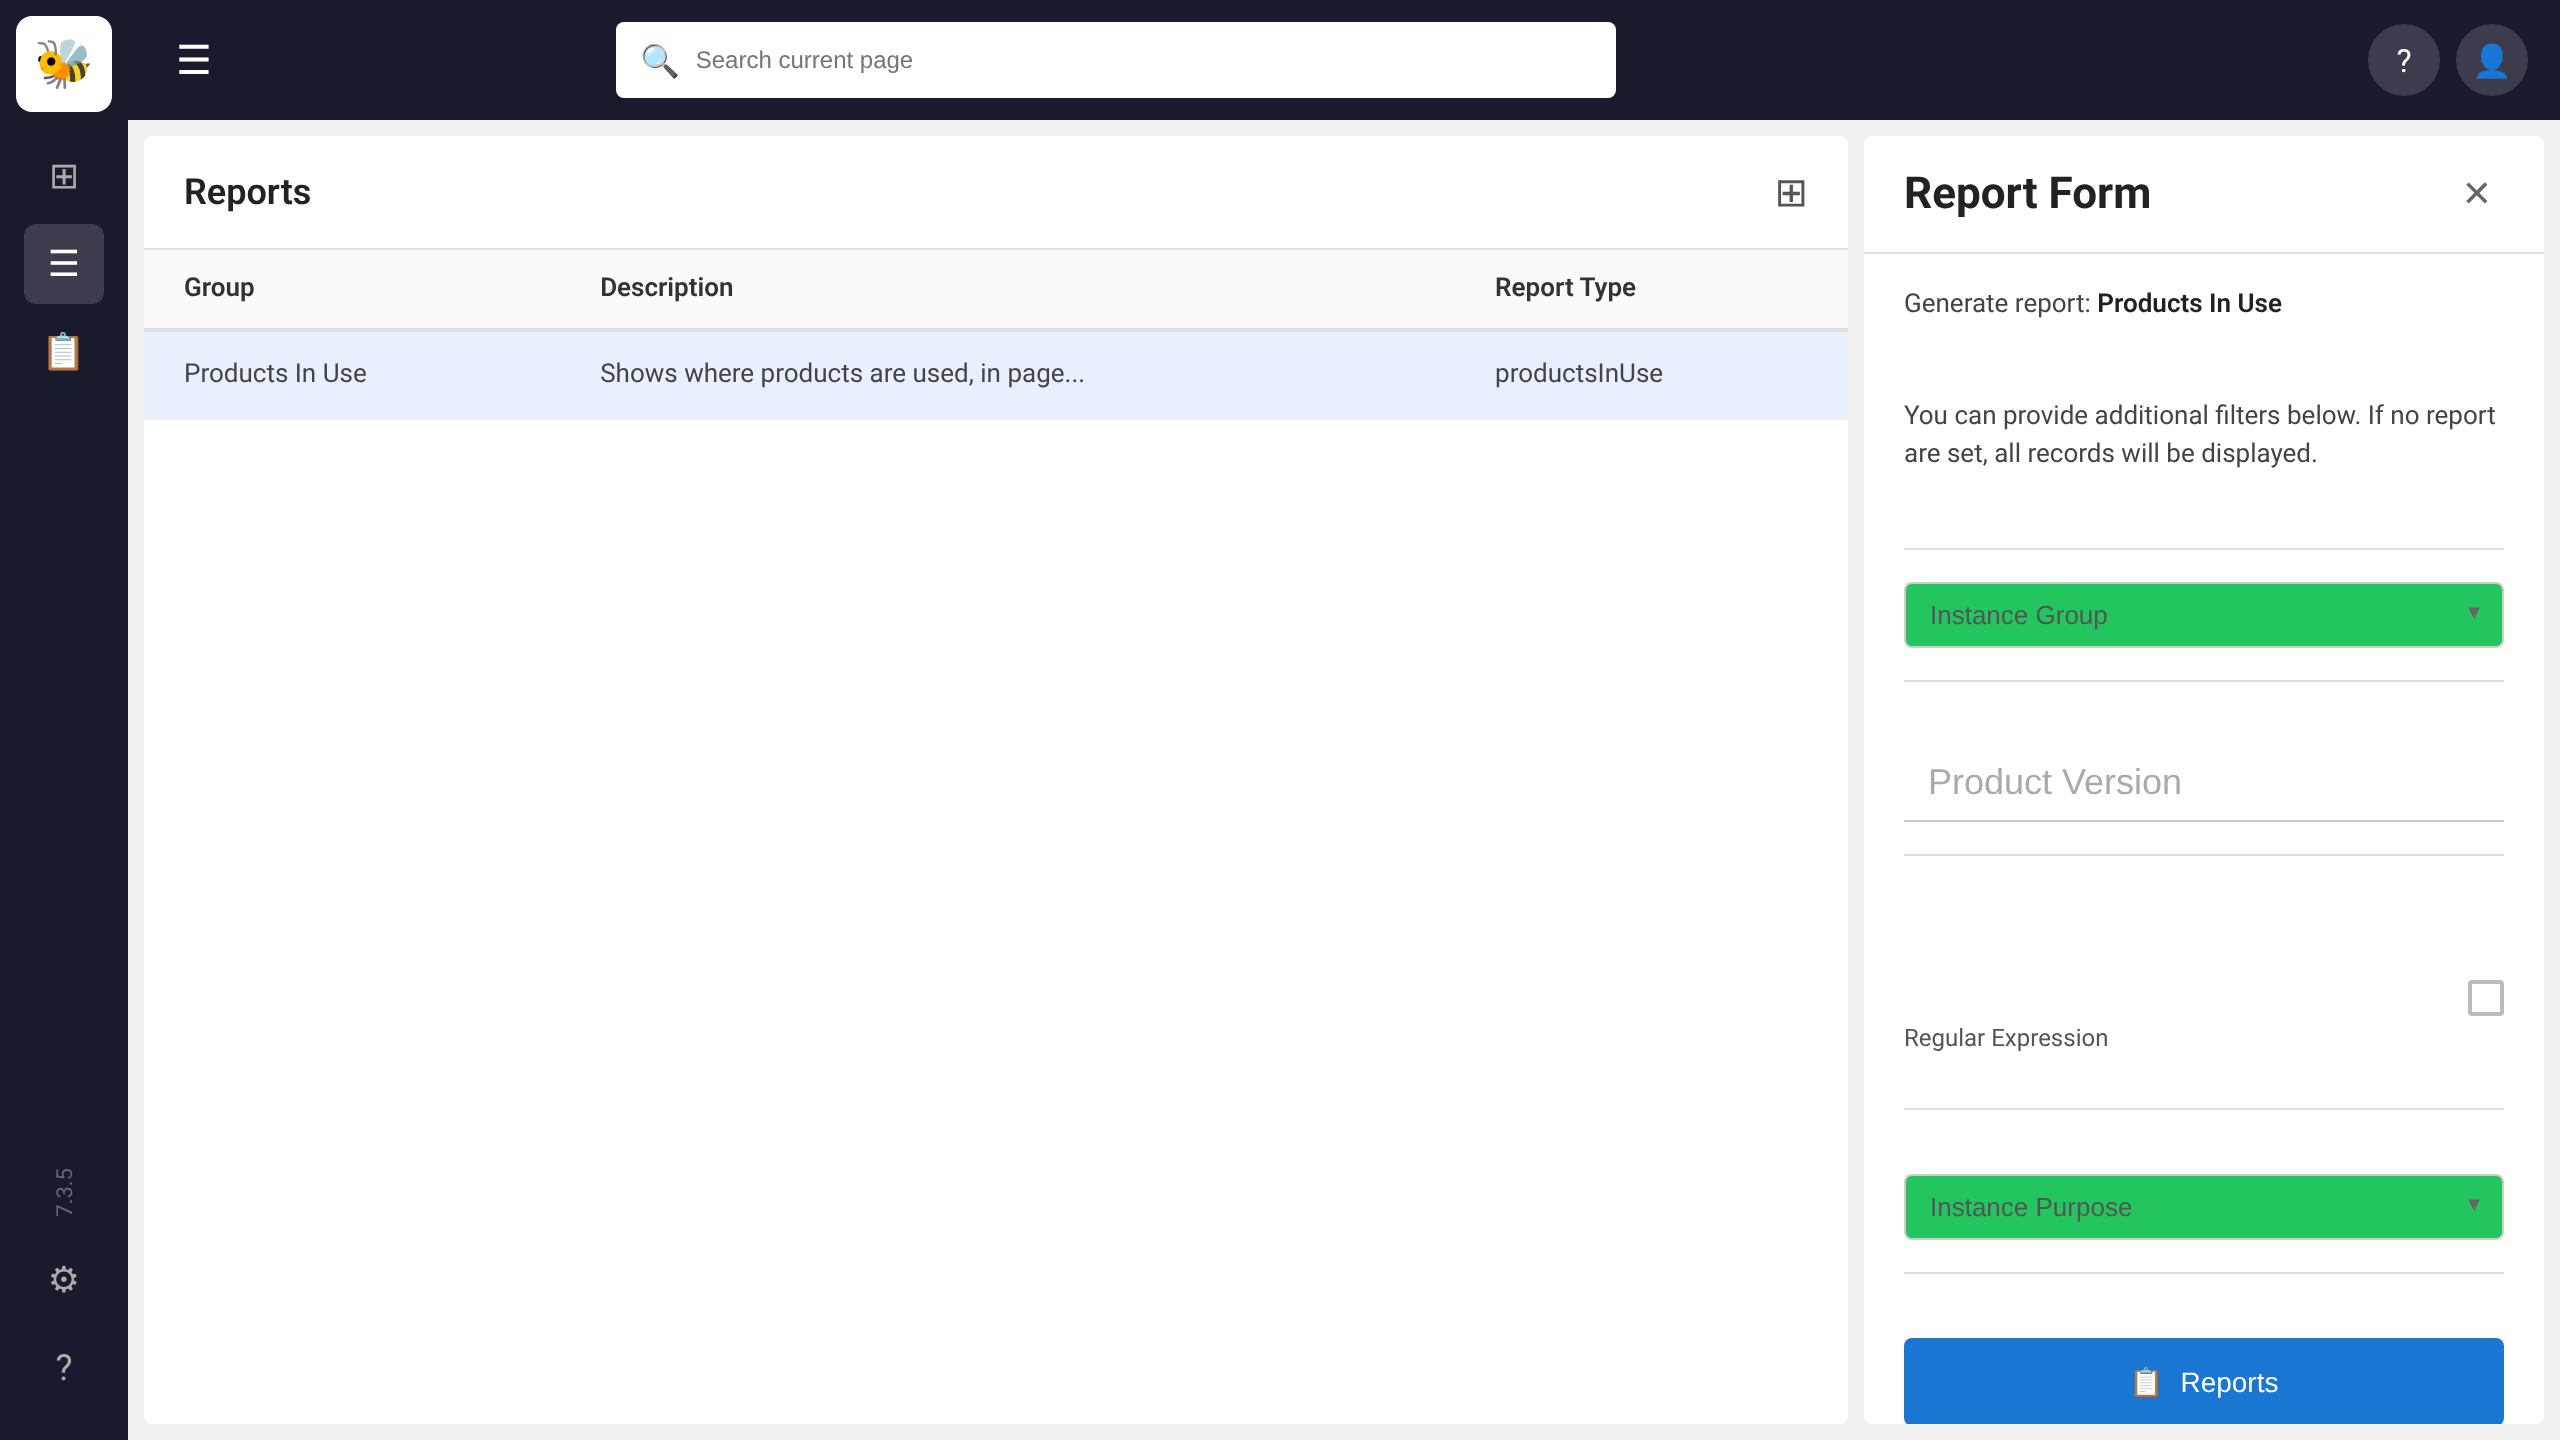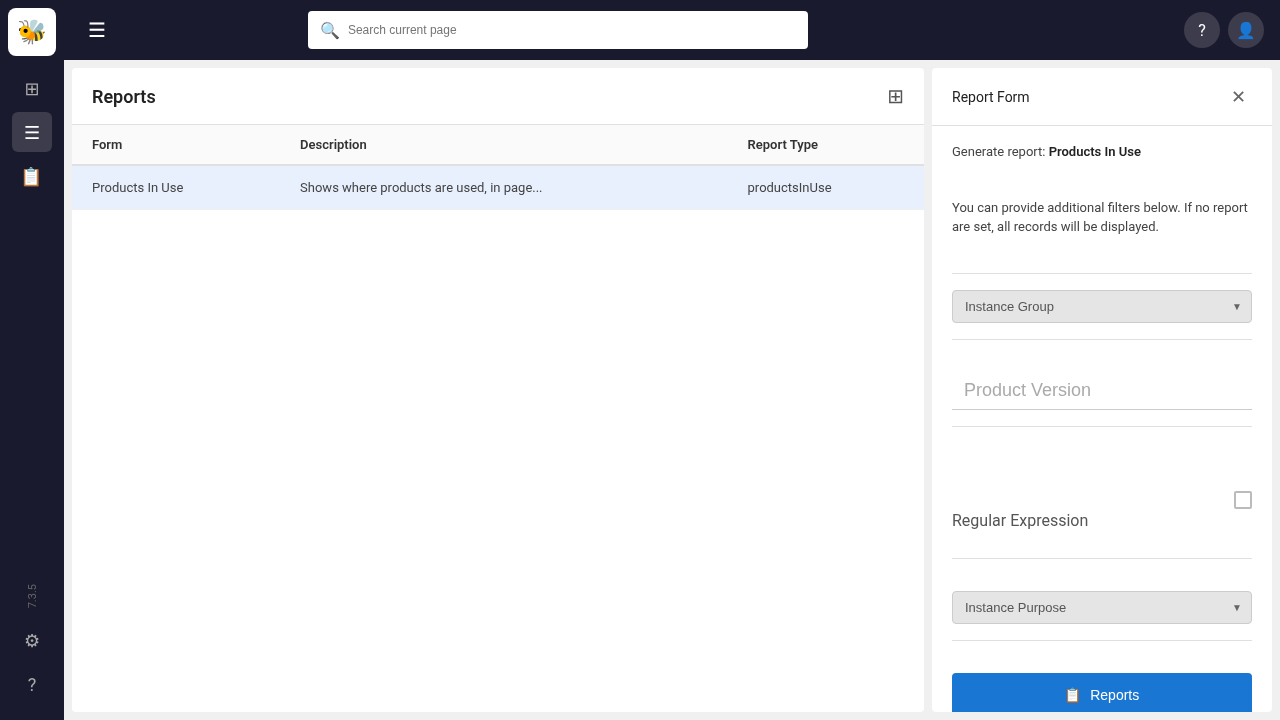--- a/index.html
+++ b/index.html
@@ -186,22 +186,22 @@
       overflow-y: auto;
     }
     .form-header {
       display: flex;
       align-items: center;
       justify-content: space-between;
       padding: 16px 20px;
       border-bottom: 1px solid #e0e0e0;
     }
     .form-title {
-      font-size: 14px;
-      font-weight: 400;
+      font-size: 22px;
+      font-weight: 700;
       color: #222;
     }
     .close-btn {
       font-size: 18px;
       color: #666;
       cursor: pointer;
       padding: 2px 6px;
     }
     .form-body {
       padding: 16px 20px;
@@ -228,21 +228,21 @@
       border-top: 1px solid #e0e0e0;
     }
 
     .form-select {
       width: 100%;
       padding: 8px 12px;
       border: 1px solid #ccc;
       border-radius: 4px;
       font-size: 13px;
       color: #555;
-      background: #e5e5e5;
+      background: #22c55e;
       appearance: none;
       -webkit-appearance: none;
       cursor: pointer;
       position: relative;
     }
     .select-wrapper {
       position: relative;
     }
     .select-wrapper::after {
       content: '▼';
@@ -268,21 +268,21 @@
       color: #aaa;
     }
 
     .checkbox-row {
       display: flex;
       align-items: center;
       justify-content: space-between;
       padding: 12px 0;
     }
     .checkbox-label {
-      font-size: 16px;
+      font-size: 12px;
       color: #555;
       margin-top: 40px;
     }
     .checkbox-box {
       width: 18px;
       height: 18px;
       border: 2px solid #bbb;
       border-radius: 2px;
       background: white;
       cursor: pointer;
@@ -337,21 +337,21 @@
   <div class="content-area">
 
     <div class="reports-panel">
       <div class="panel-header">
         <span class="panel-title">Reports</span>
         <span class="grid-icon">⊞</span>
       </div>
       <table class="reports-table">
         <thead>
           <tr>
-            <th>Form</th>
+            <th>Group</th>
             <th>Description</th>
             <th>Report Type</th>
           </tr>
         </thead>
         <tbody id="reports-tbody">
         <tr class="selected">
       <td>Products In Use</td>
       <td>Shows where products are used, in page...</td>
       <td>productsInUse</td>
     </tr>

